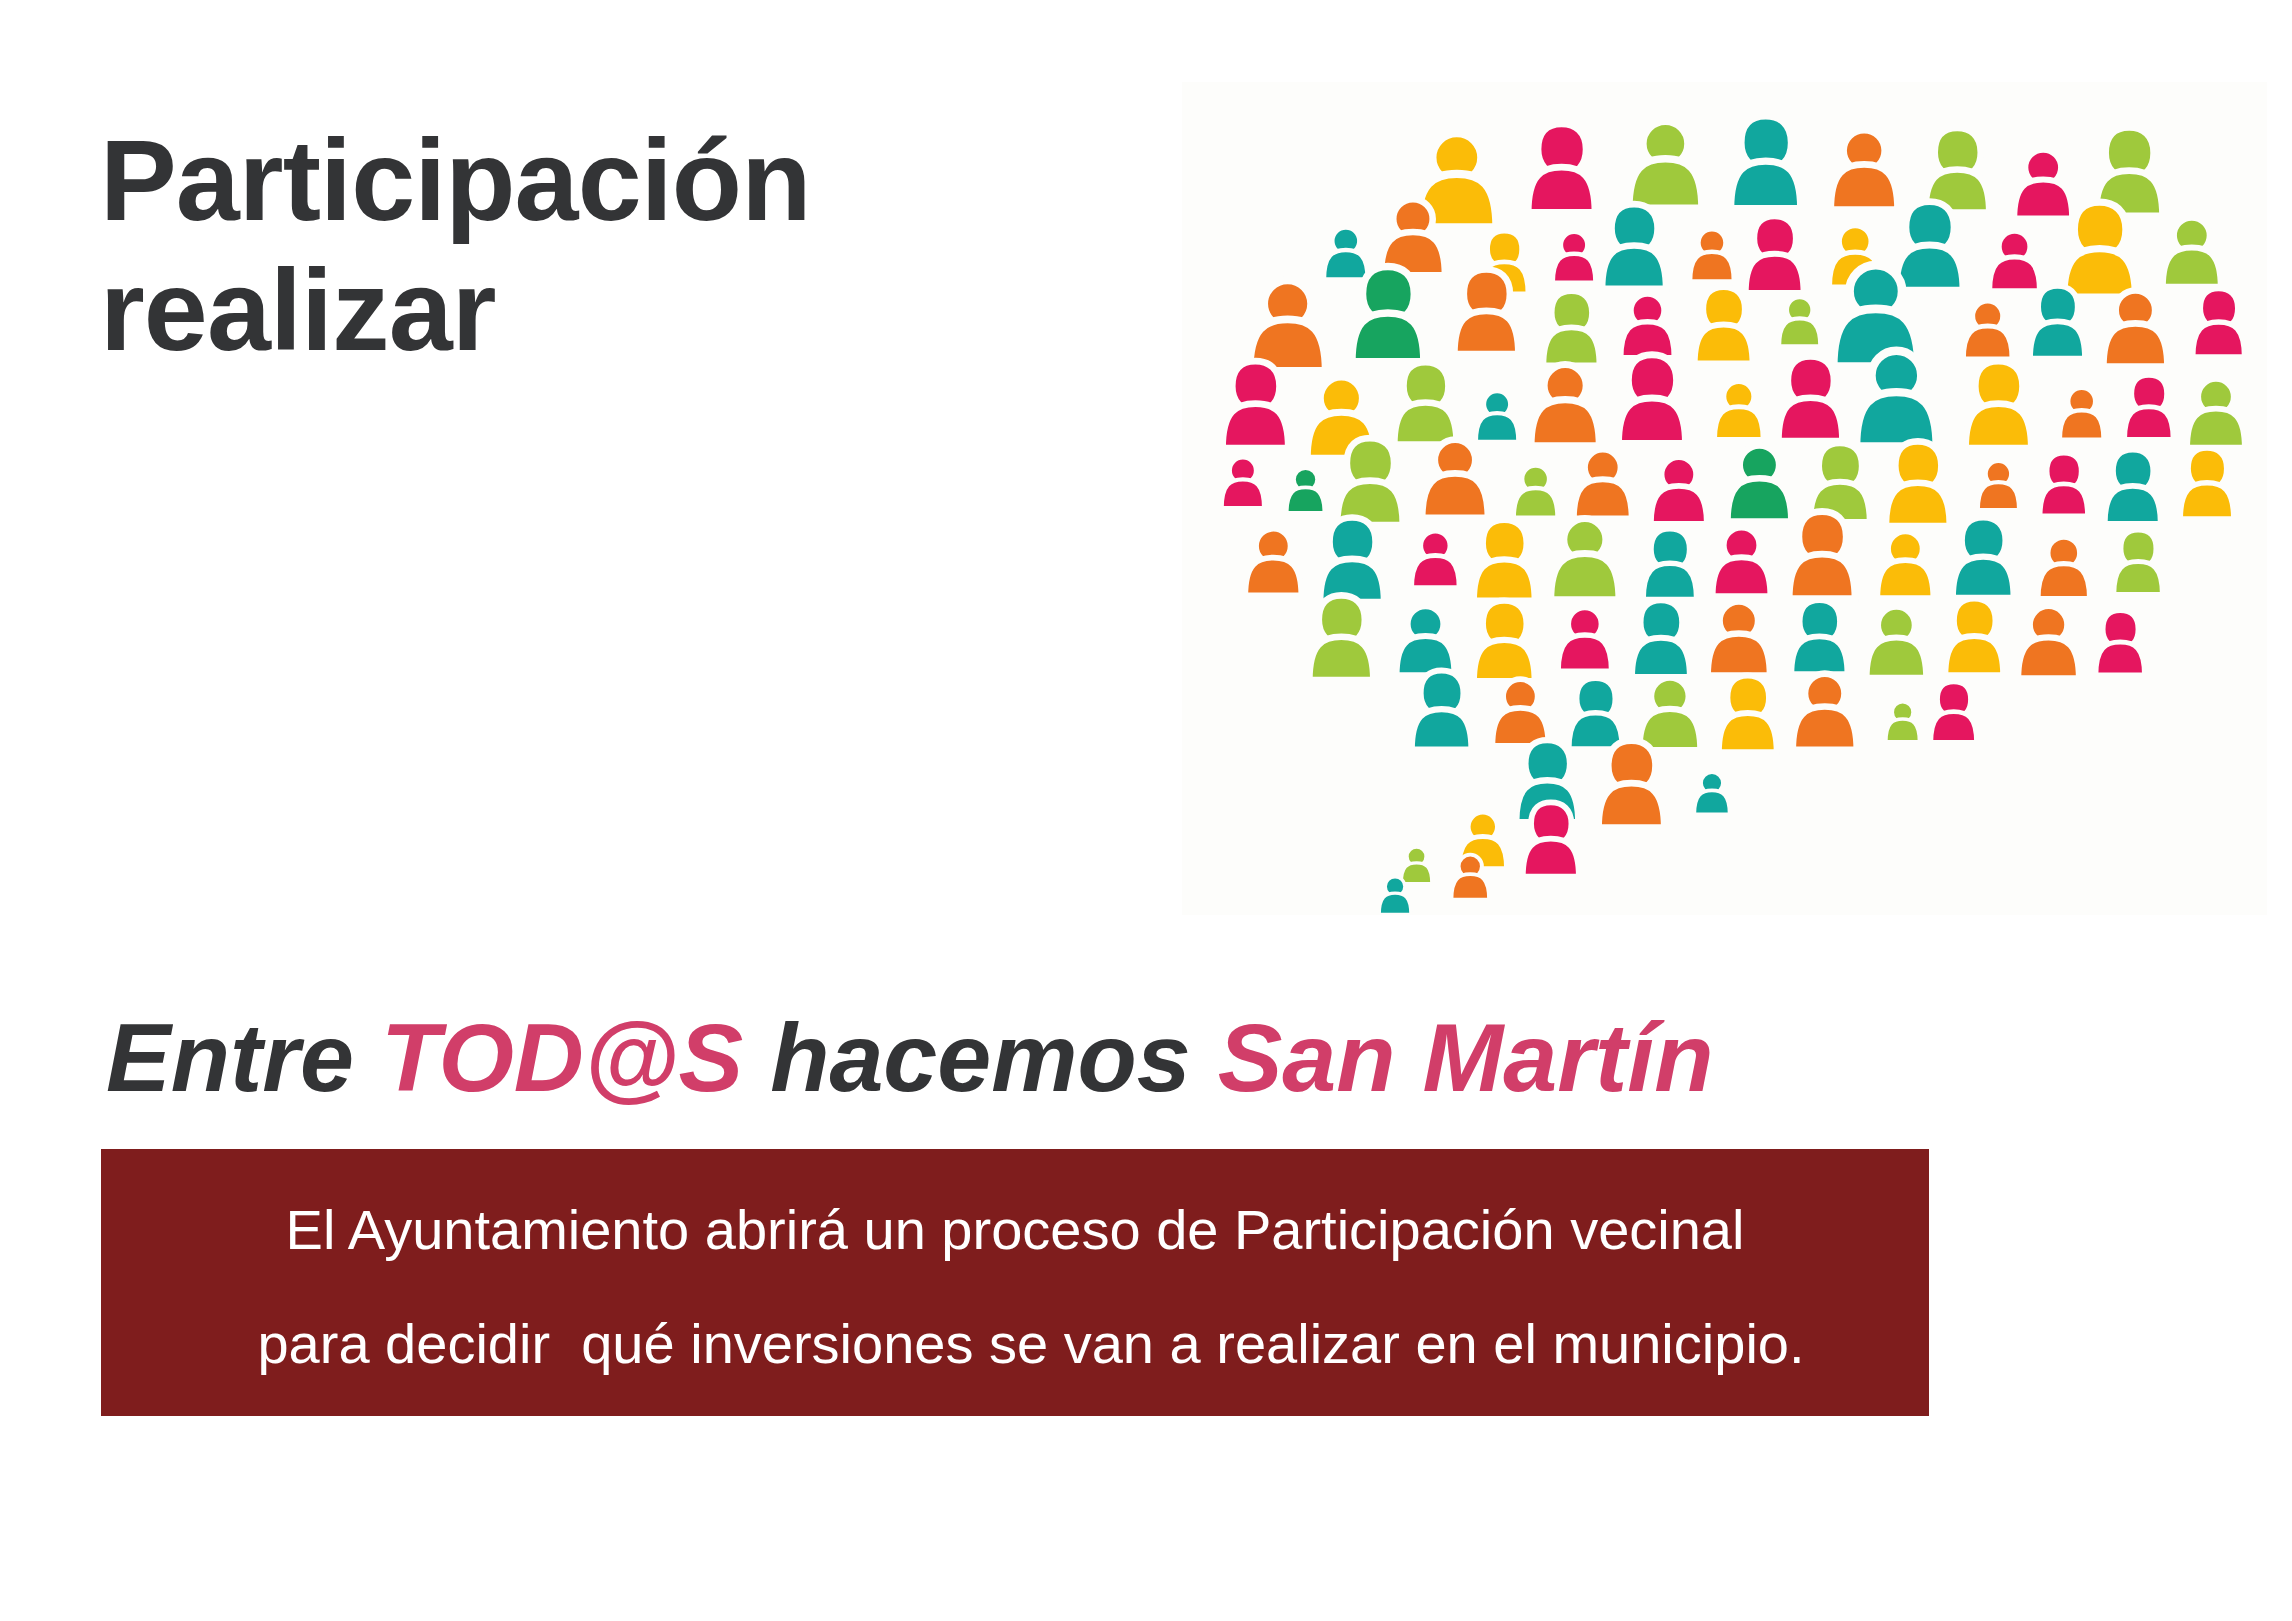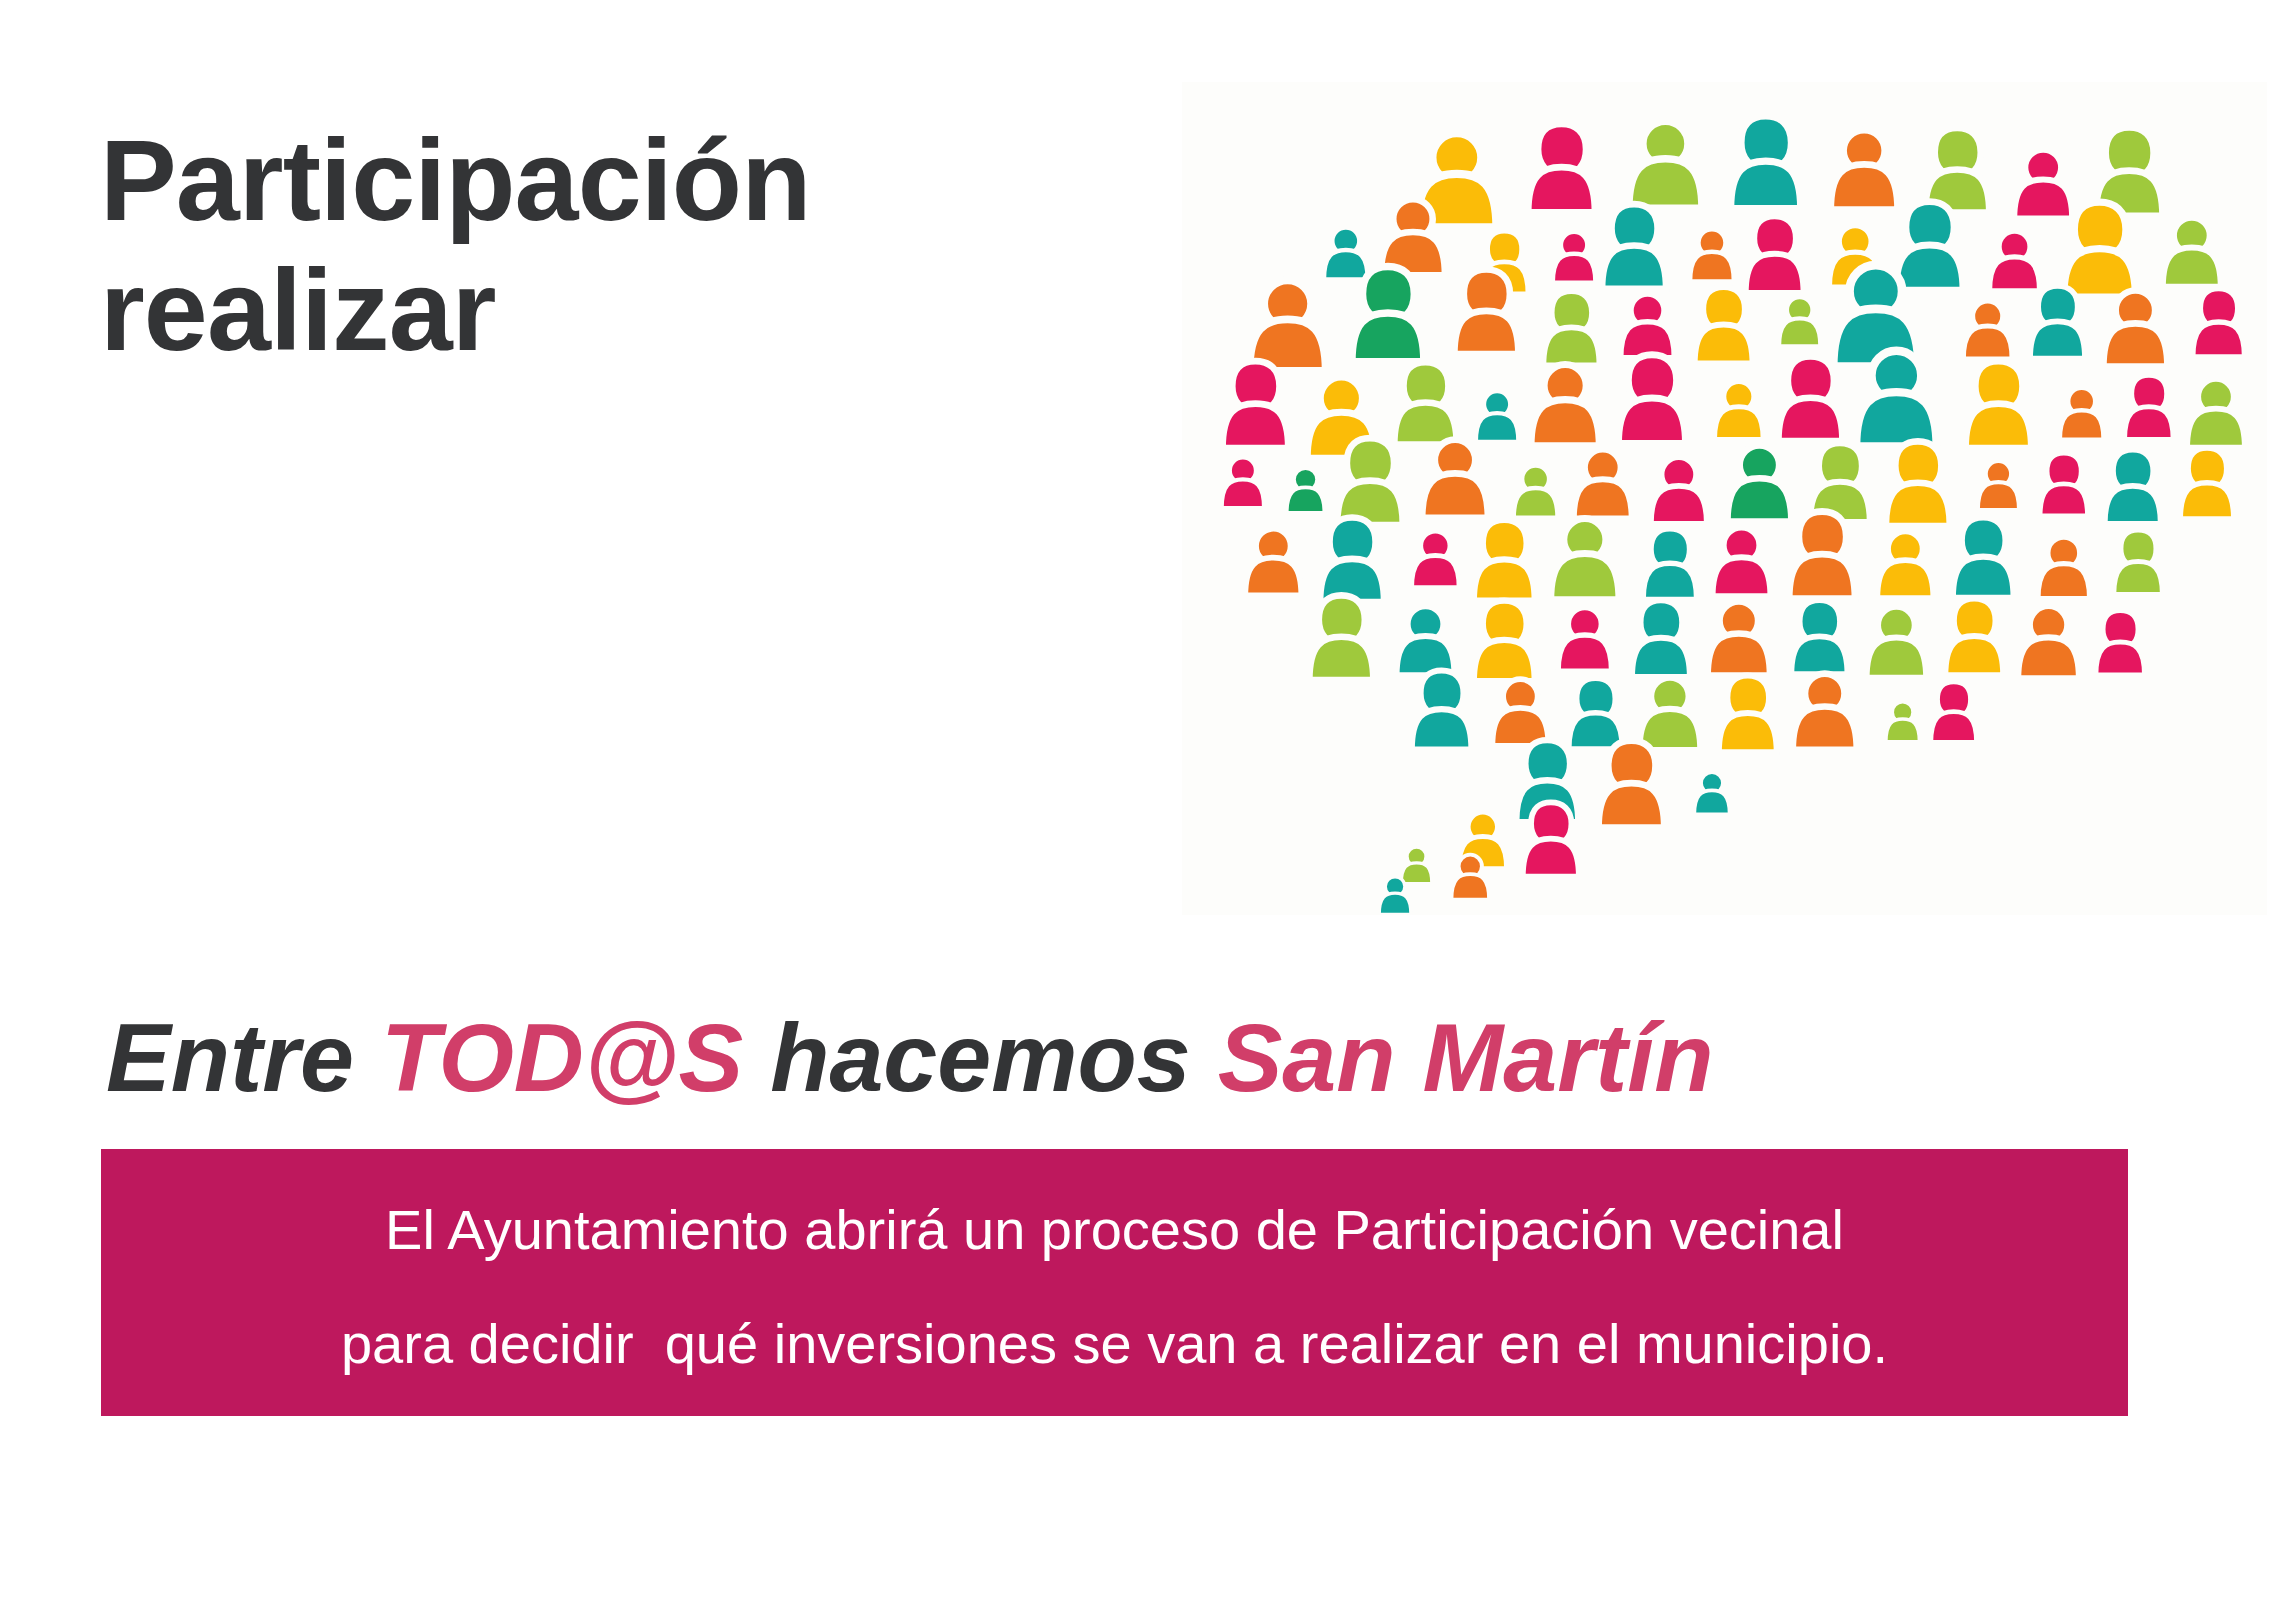--- a/index.html
+++ b/index.html
@@ -59,38 +59,38 @@
   }
   #tagline .pink { color: #d13e69; }
   #tagline .gray { color: #333436; }
   #tagline .sp { letter-spacing: 0; }
 
   
   #banner {
     position: absolute;
     left: 101px;
     top: 1149px;
-    width: 2027px;
+    width: 1828px;
     height: 267px;
-    background: #be185d;
+    background: #7f1d1d;
   }
   #banner .line {
     position: absolute;
     left: 0;
     width: 100%;
     text-align: center;
     color: #ffffff;
     font-family: "Liberation Sans", sans-serif;
     font-weight: normal;
     font-size: 56px;
     line-height: 1;
     white-space: pre;
   }
   #banner .line1 { top: 53px; }
-  #banner .line2 { top: 167px; }
+  #banner .line2 { top: 167px; margin-left: 16px; }
 </style>
 </head>
 <body>
 
 <div id="headline">Participación
 realizar</div>
 
 <div id="bubble-photo">
   <svg viewBox="0 0 1212 930" xmlns="http://www.w3.org/2000/svg" aria-hidden="true">
     <defs>

